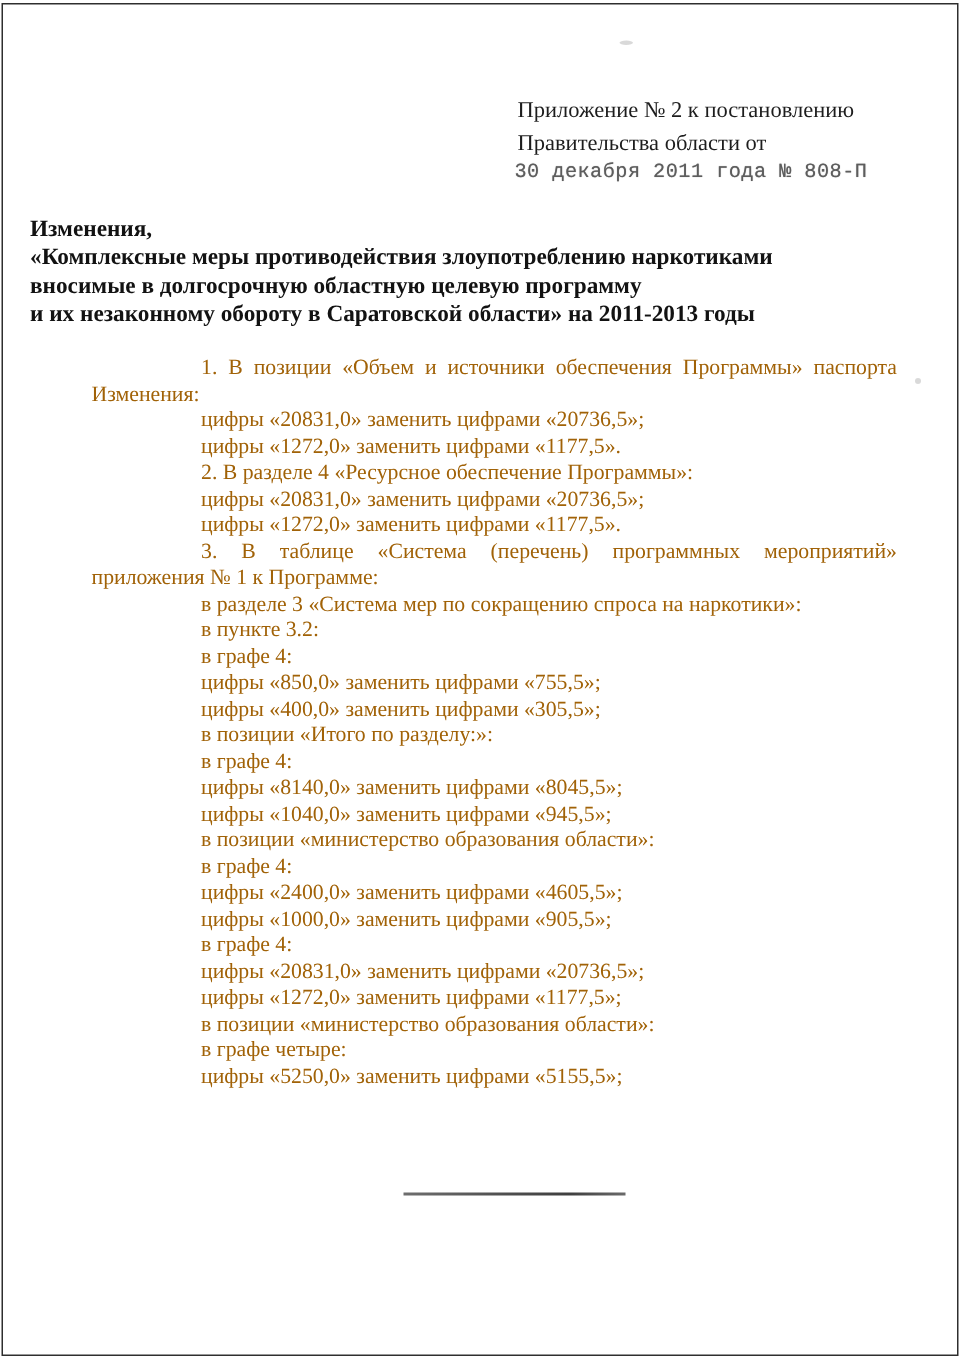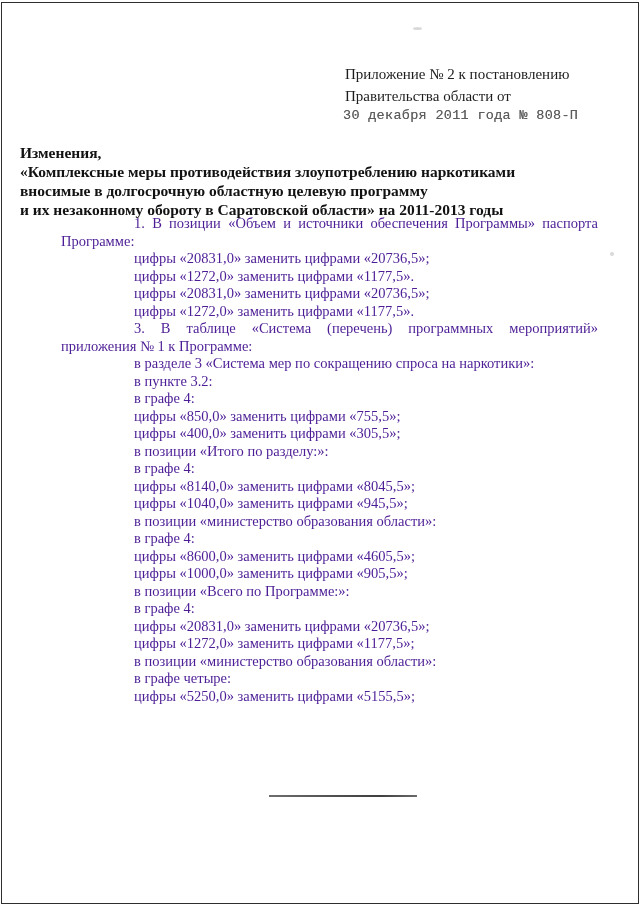--- a/index.html
+++ b/index.html
@@ -54,25 +54,25 @@
     top: 143px;
     font-weight: bold;
     font-size: 15.5px;
     line-height: 19px;
     color: #121212;
   }
   
   .bodytext {
     position: absolute;
     left: 61px;
-    top: 215px;
+    top: 237px;
     width: 537px;
     font-size: 14.5px;
     line-height: 17.5px;
-    color: #4c1d95;
+    color: #a16207;
   }
   .ln { text-align: left; }
   .ln.ind { text-indent: 73px; }
   .ln.stretch {
     text-align: justify;
     text-align-last: justify;
   }
   
   .divider {
     position: absolute;
@@ -108,41 +108,41 @@
 
   <div class="title">
     <div>Изменения,</div>
     <div>«Комплексные меры противодействия злоупотреблению наркотиками</div>
     <div>вносимые в долгосрочную областную целевую программу</div>
     <div>и их незаконному обороту в Саратовской области» на 2011-2013 годы</div>
   </div>
 
   <div class="bodytext">
     <div class="ln ind stretch">1. В позиции «Объем и источники обеспечения Программы» паспорта</div>
-    <div class="ln">Программе:</div>
+    <div class="ln">Изменения:</div>
     <div class="ln ind">цифры «20831,0» заменить цифрами «20736,5»;</div>
     <div class="ln ind">цифры «1272,0» заменить цифрами «1177,5».</div>
+    <div class="ln ind">2. В разделе 4 «Ресурсное обеспечение Программы»:</div>
     <div class="ln ind">цифры «20831,0» заменить цифрами «20736,5»;</div>
     <div class="ln ind">цифры «1272,0» заменить цифрами «1177,5».</div>
     <div class="ln ind stretch">3. В таблице «Система (перечень) программных мероприятий»</div>
     <div class="ln">приложения № 1 к Программе:</div>
     <div class="ln ind">в разделе 3 «Система мер по сокращению спроса на наркотики»:</div>
     <div class="ln ind">в пункте 3.2:</div>
     <div class="ln ind">в графе 4:</div>
     <div class="ln ind">цифры «850,0» заменить цифрами «755,5»;</div>
     <div class="ln ind">цифры «400,0» заменить цифрами «305,5»;</div>
     <div class="ln ind">в позиции «Итого по разделу:»:</div>
     <div class="ln ind">в графе 4:</div>
     <div class="ln ind">цифры «8140,0» заменить цифрами «8045,5»;</div>
     <div class="ln ind">цифры «1040,0» заменить цифрами «945,5»;</div>
     <div class="ln ind">в позиции «министерство образования области»:</div>
     <div class="ln ind">в графе 4:</div>
-    <div class="ln ind">цифры «8600,0» заменить цифрами «4605,5»;</div>
+    <div class="ln ind">цифры «2400,0» заменить цифрами «4605,5»;</div>
     <div class="ln ind">цифры «1000,0» заменить цифрами «905,5»;</div>
-    <div class="ln ind">в позиции «Всего по Программе:»:</div>
     <div class="ln ind">в графе 4:</div>
     <div class="ln ind">цифры «20831,0» заменить цифрами «20736,5»;</div>
     <div class="ln ind">цифры «1272,0» заменить цифрами «1177,5»;</div>
     <div class="ln ind">в позиции «министерство образования области»:</div>
     <div class="ln ind">в графе четыре:</div>
     <div class="ln ind">цифры «5250,0» заменить цифрами «5155,5»;</div>
   </div>
 
   <div class="divider"></div>
 </div>

